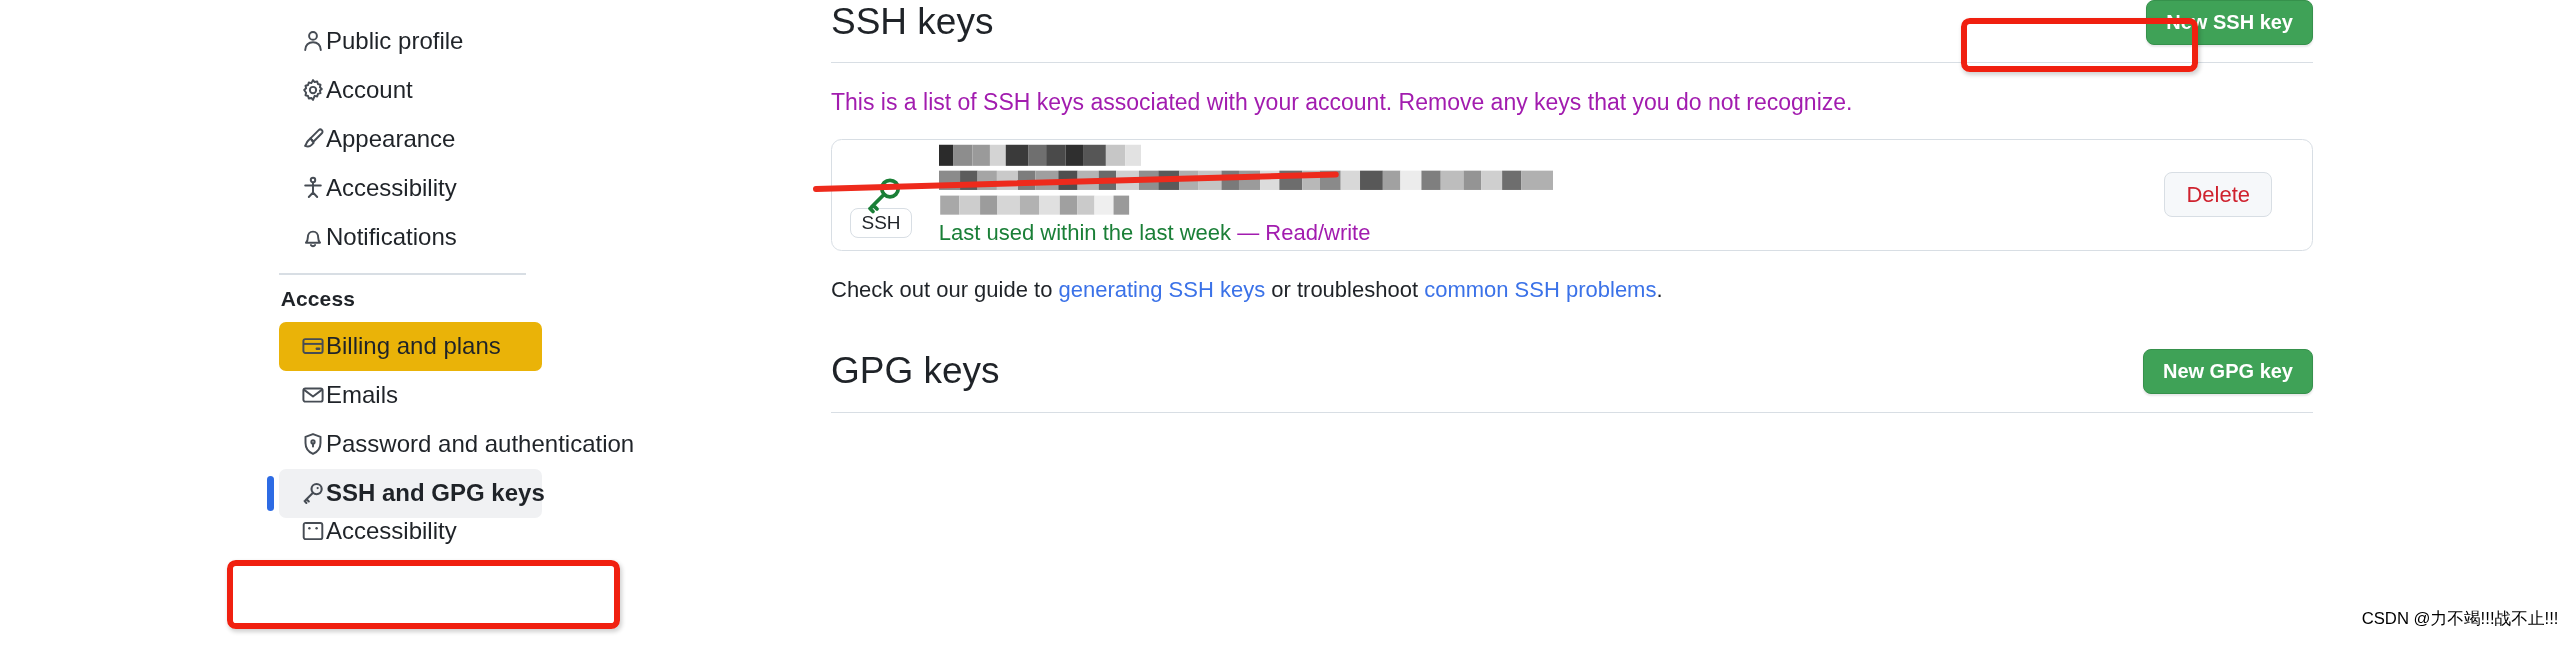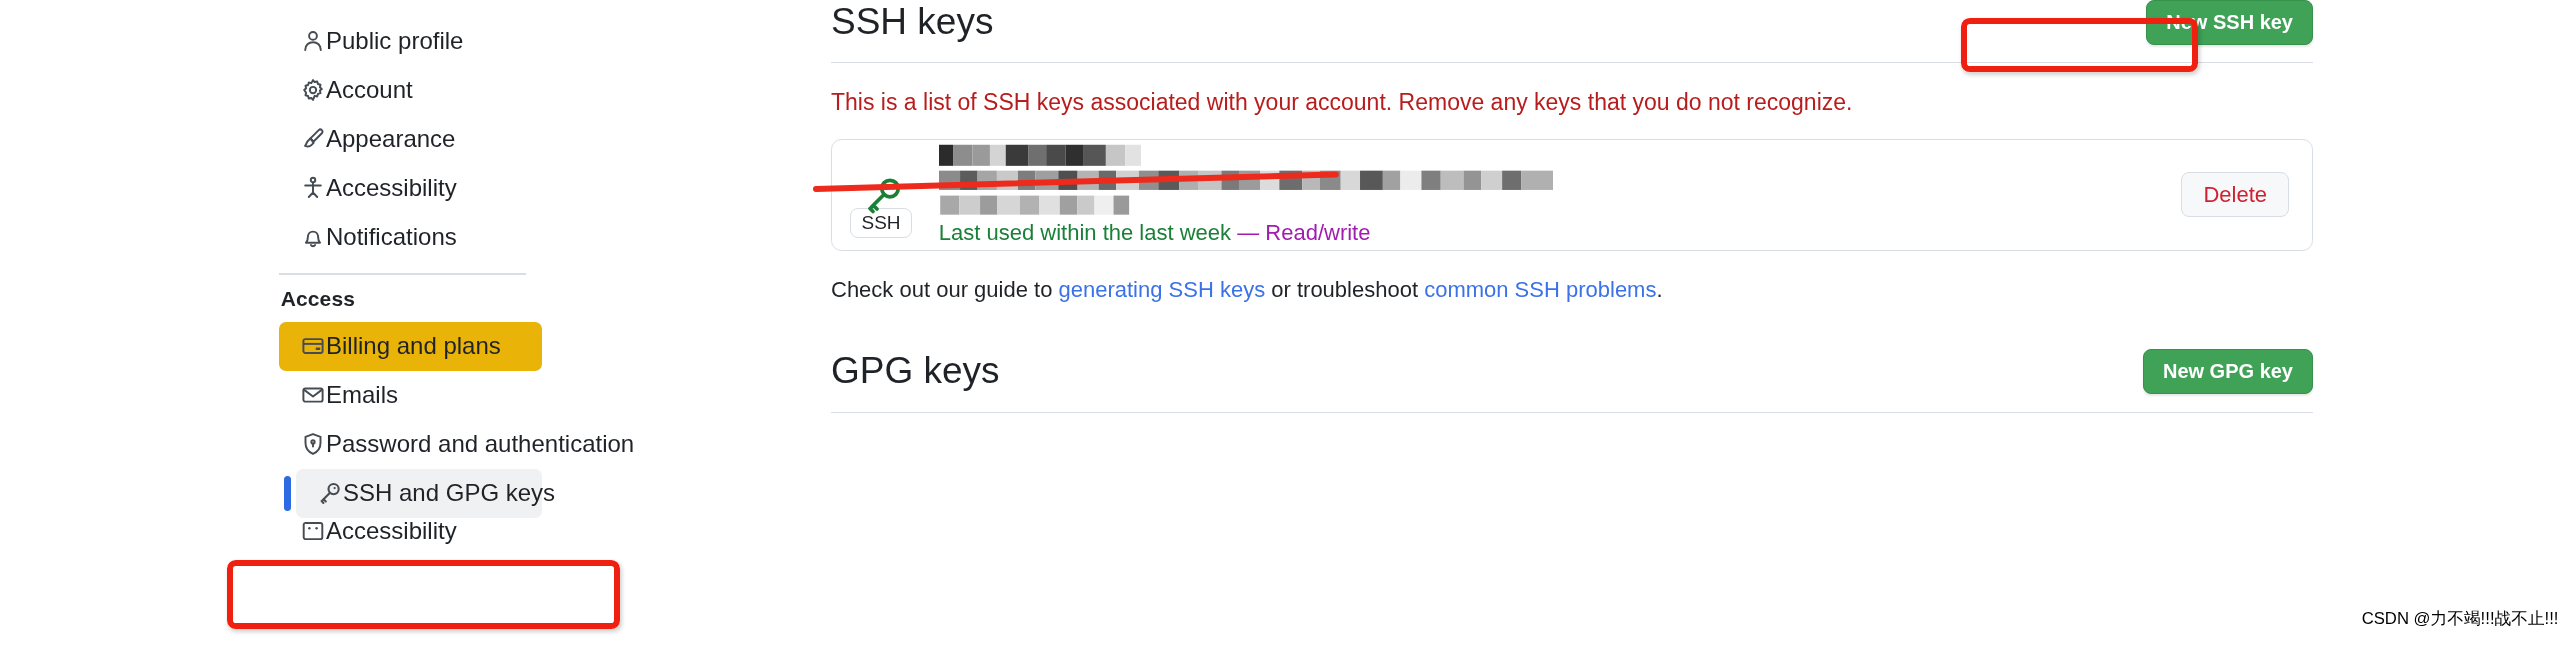--- a/index.html
+++ b/index.html
@@ -13,21 +13,21 @@
 
   
   .sidebar {
     position: absolute; left: 279px; top: 0; width: 263px; height: 652px;
   }
   .nav-item {
     display: flex; align-items: center; 
     height: 49px; padding-left: 21px; border-radius: 7px;
     color: #1f2328; font-size: 24px; position: relative;
   }
-  .nav-item.selected { background: #f0f1f3; font-weight: 400; margin-left: 17px; }
+  .nav-item.selected { background: #f0f1f3; font-weight: 700; }
   .nav-item.hovered  { background: #eab308; }
   .nav-icon { width: 26px; height: 26px; display: flex; align-items: center; justify-content: center; flex: none; }
   .nav-icon svg { width: 24px; height: 24px; display: block; }
   .nav-label { white-space: nowrap; line-height: 1; }
 
   .sidebar-divider {
     height: 1.8px; background: #d8dee4; margin: 12.3px 0 12.3px 0; width: 247px;
   }
   .section-head {
     font-size: 21px; font-weight: 700; color: #1f2328;
@@ -50,21 +50,21 @@
 
   .btn-green {
     background: #3fa257; color: #ffffff; border: 0.9px solid #36914c;
     border-radius: 8px; font-size: 20px; font-weight: 700;
     padding: 11.4px 19px; line-height: 1; white-space: nowrap;
     box-shadow: 0 1.8px 1.8px rgba(27,31,36,.10);
     font-family: "Liberation Sans", sans-serif;
   }
 
   .desc {
-    font-size: 23px; color: #b91c1c; margin-top: 24.6px; line-height: 1.3;
+    font-size: 23px; color: #a21caf; margin-top: 24.6px; line-height: 1.3;
   }
 
   
   .key-card {
     margin-top: 21px; border: 1.8px solid #d8dee4; border-radius: 10.5px;
     height: 112px; display: flex; align-items: center; position: relative;
     background: #fff;
   }
   .key-left {
     width: 98px; flex: none; display: flex; flex-direction: column;
@@ -79,21 +79,21 @@
   }
   .key-body { flex: 1; padding-left: 8.8px; position: relative; }
   .key-title { font-size: 22px; font-weight: 700; color: #1f2328; line-height: 1.25; height: 24.6px; position: relative; }
   .key-fp    { font-size: 21px; color: #636c76; line-height: 1.25; height: 24.6px; position: relative; }
   .key-date  { font-size: 21px; color: #636c76; line-height: 1.25; height: 26px; position: relative; }
   .key-meta  { font-size: 22px; color: #1a7f37; line-height: 1.25; }
   .key-meta .rw { color: #a21caf; }
 
   .redact { position: absolute; top: 0; left: 0; height: 100%; }
   .btn-delete {
-    margin-right: 23px; background: #f6f8fa; color: #cf222e;
+    margin-right: 40px; background: #f6f8fa; color: #cf222e;
     border: 1.8px solid #d8dee4; border-radius: 8px;
     font-size: 22px; padding: 10.5px 21px; line-height: 1;
     font-family: "Liberation Sans", sans-serif;
   }
 
   .guide { margin-top: 26px; font-size: 22px; color: #1f2328; }
   .guide a { color: #3b72e8; text-decoration: none; }
 
   .gpg-header {
     display: flex; align-items: center; justify-content: space-between;

